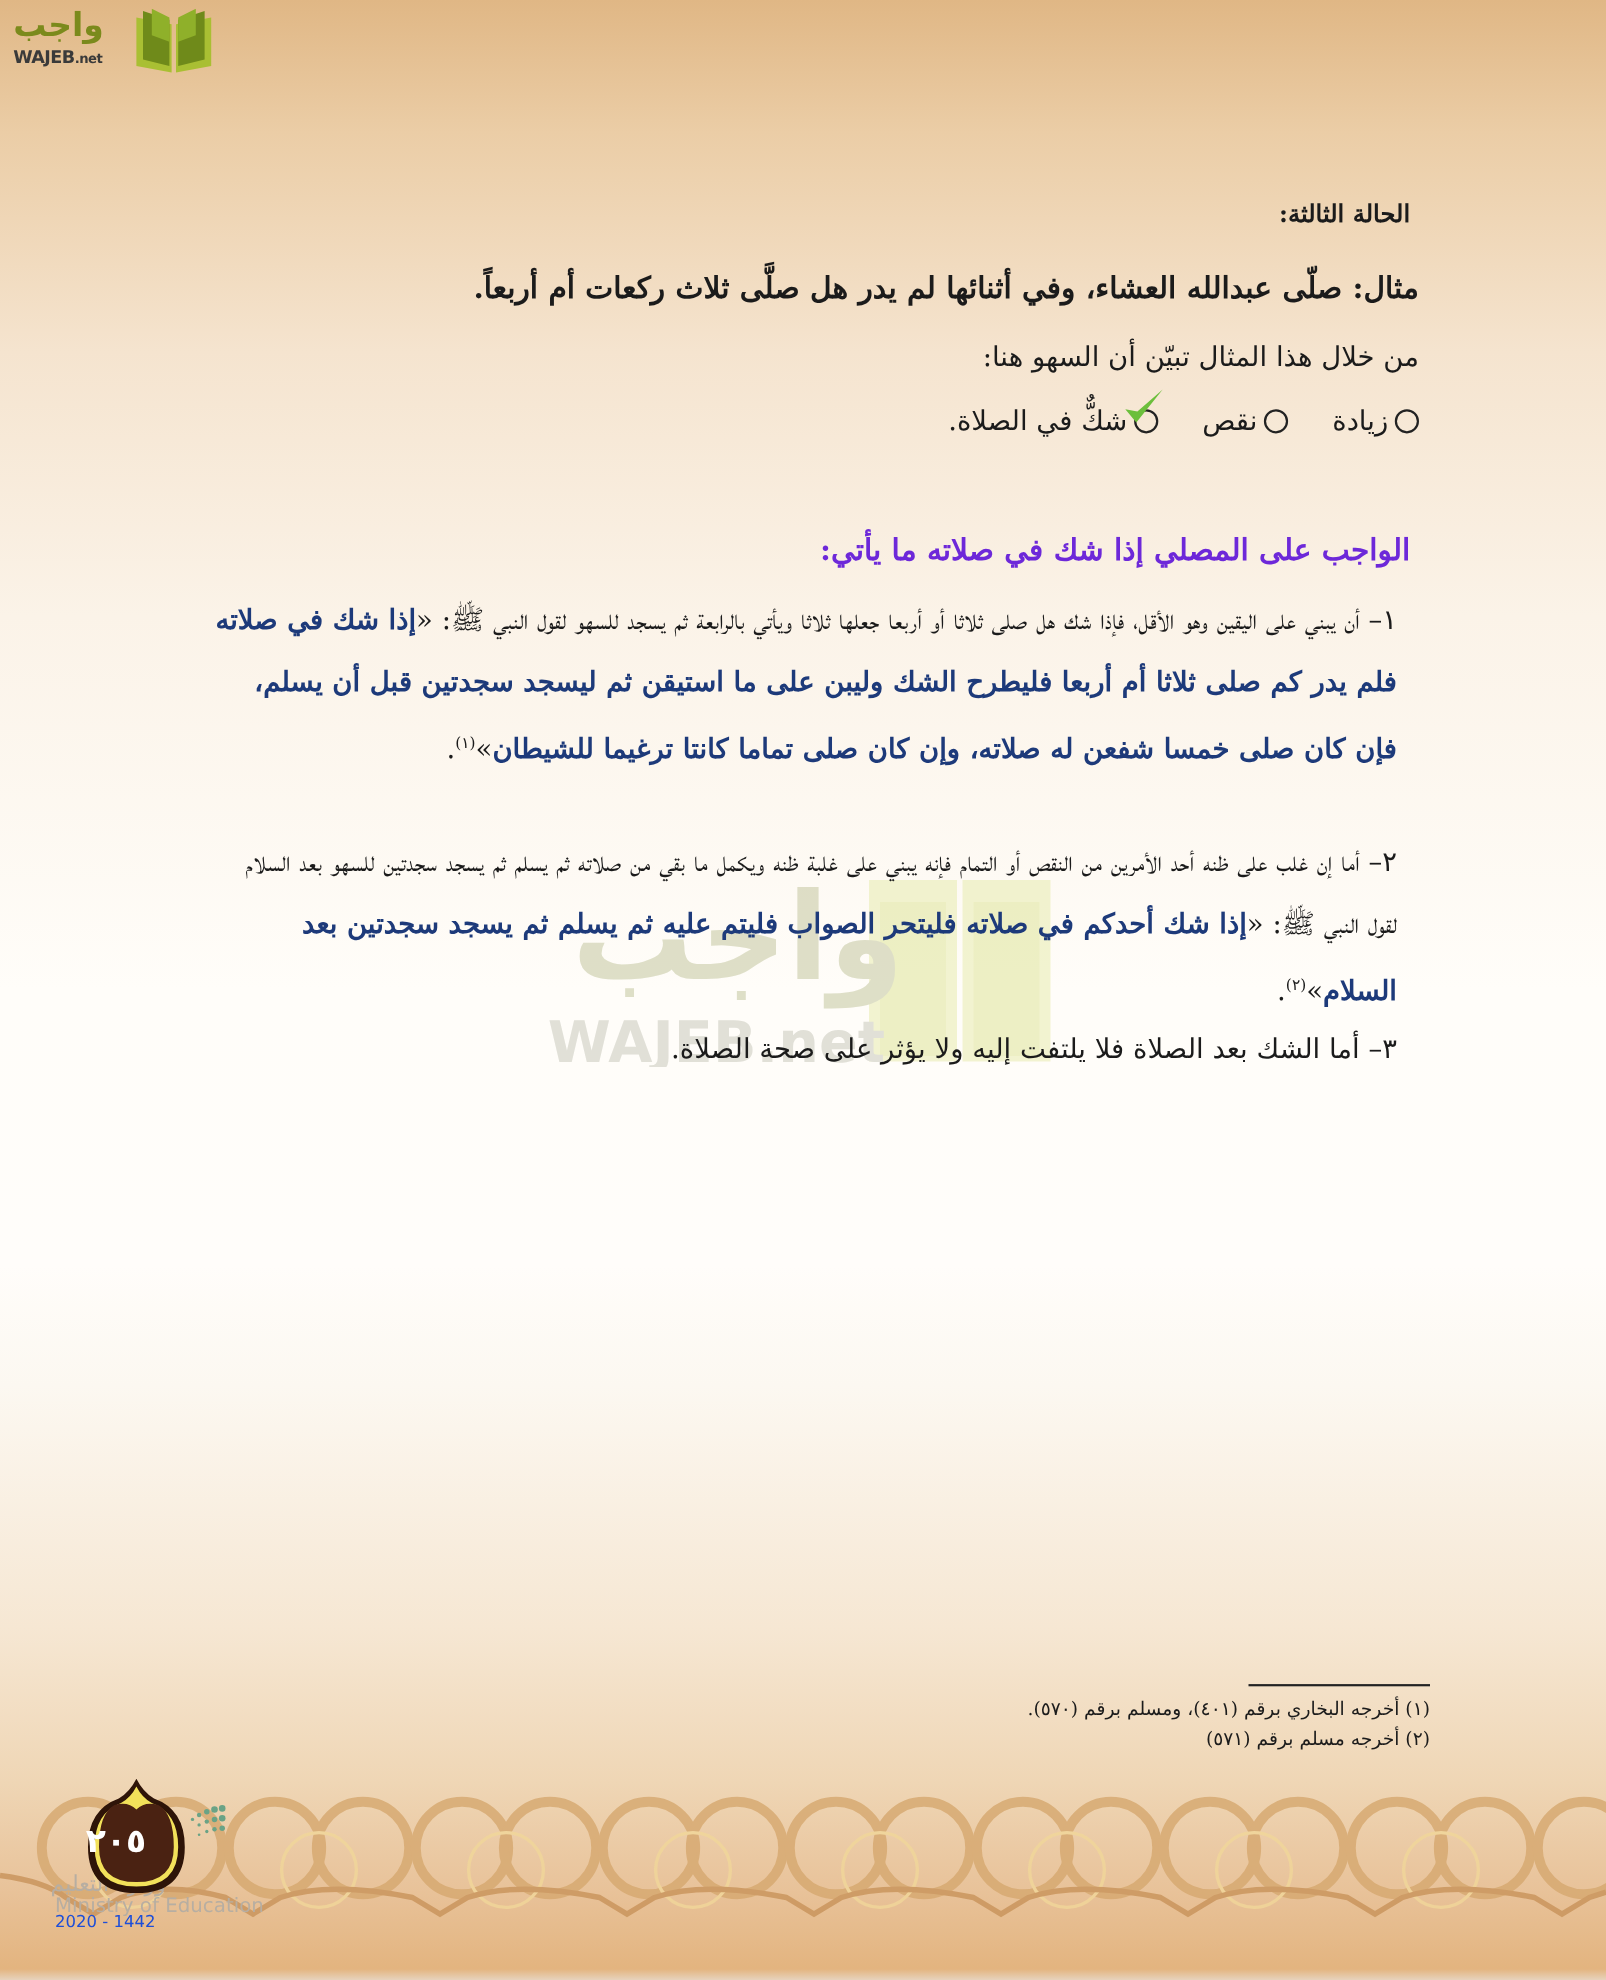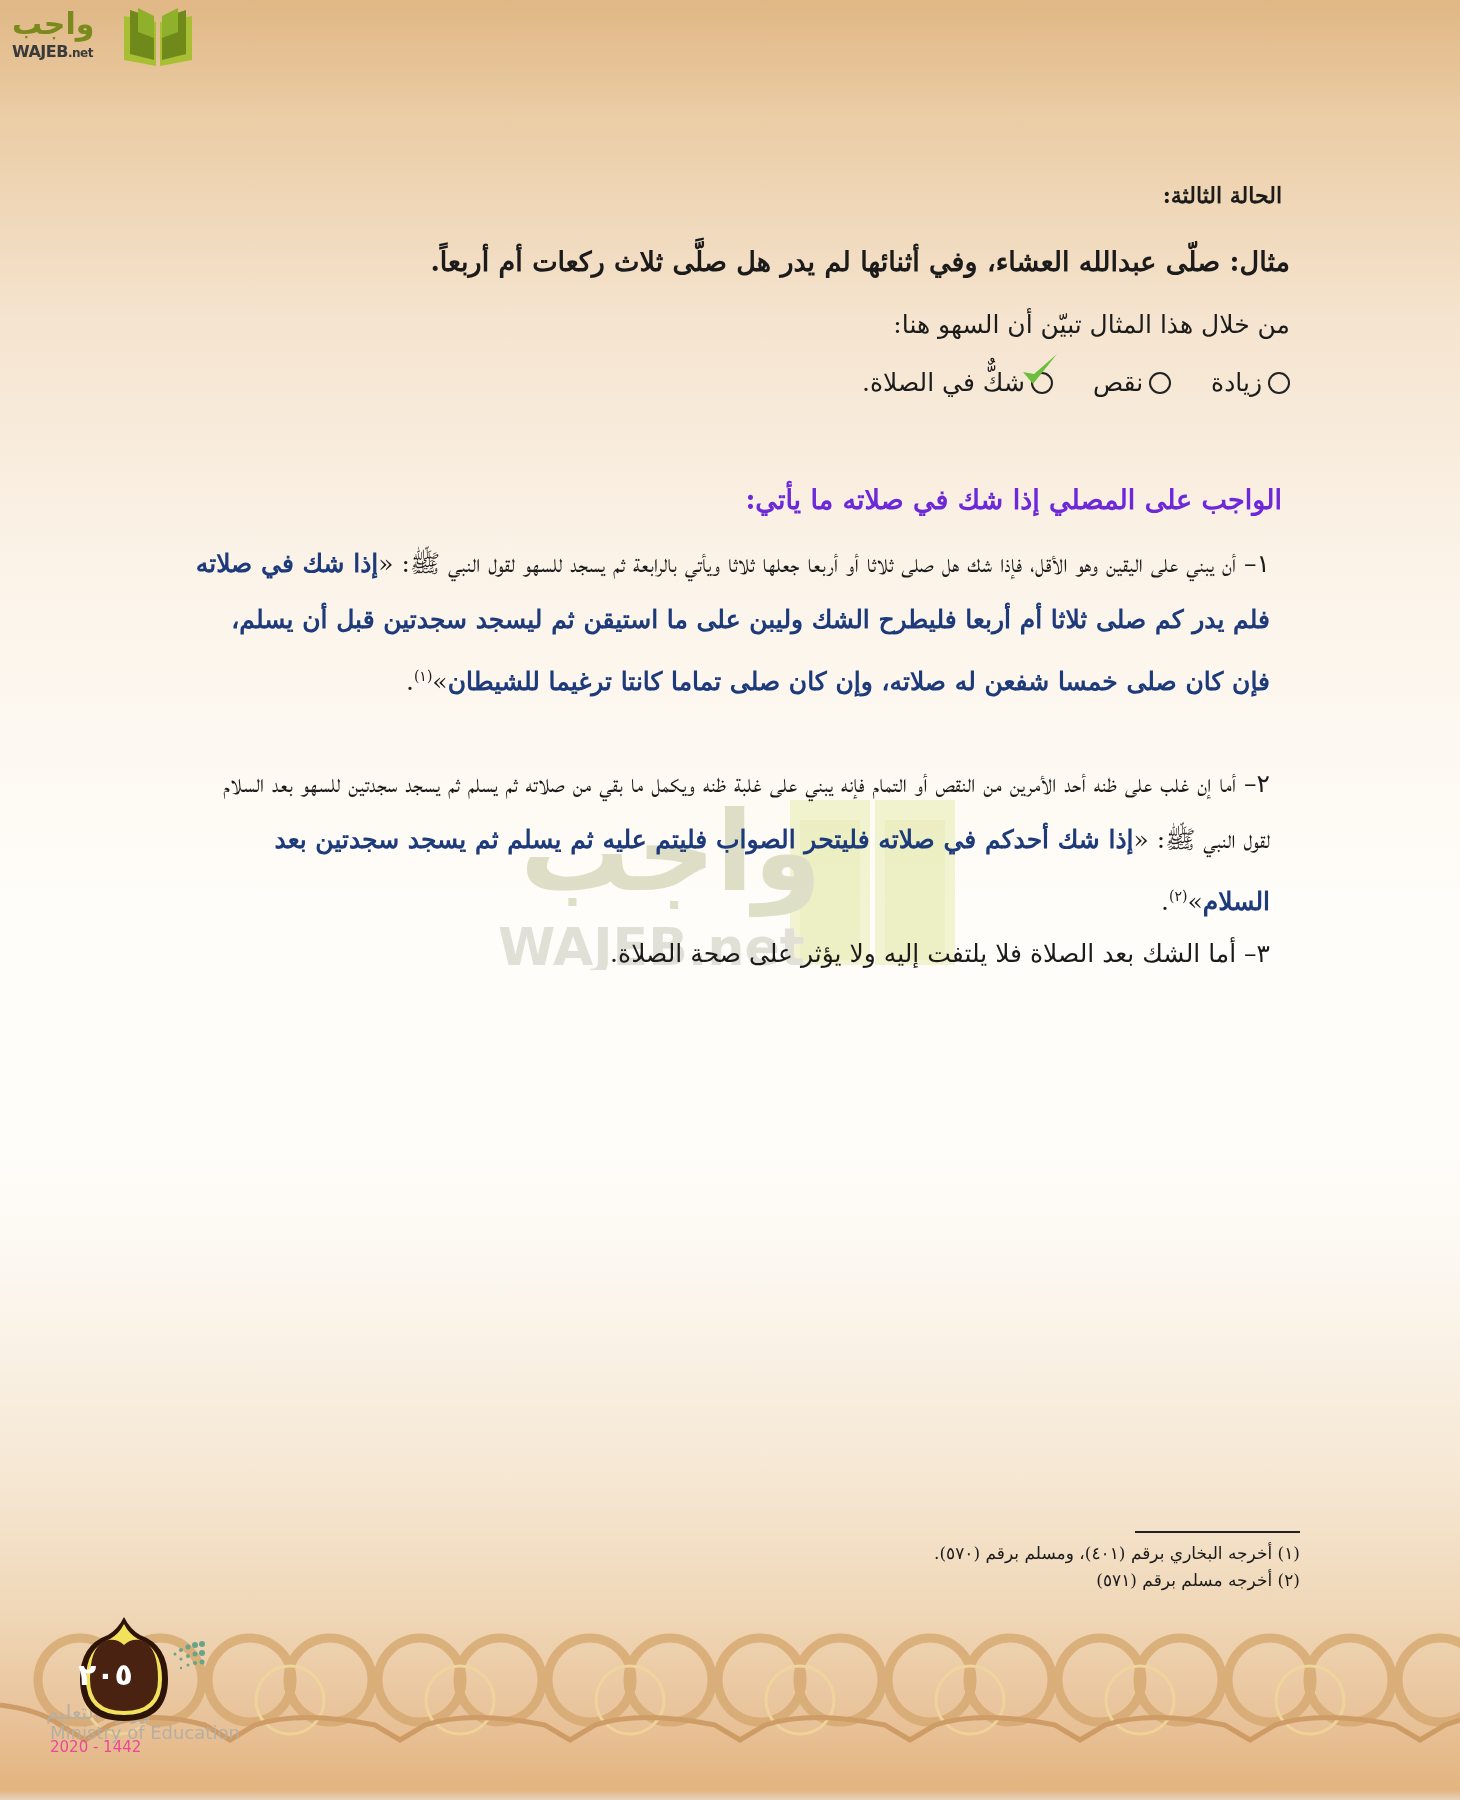--- a/index.html
+++ b/index.html
@@ -50,21 +50,21 @@
 
   
   .ornament { left:0; top:1630px; width:1460px; height:115px; opacity:0.8; }
 
   
   .badge { left:78px; top:1615px; width:92px; height:110px; }
   .badge-num { position:absolute; left:0; top:42px; width:92px; text-align:left; font-family:"DejaVu Sans", sans-serif; font-weight:bold; font-size:30px; color:#ffffff; }
   .moe-dots { left:168px; top:1640px; }
   .moe-ar { left:46px; top:1700px; font-family:"DejaVu Sans", sans-serif; font-size:20px; color:#b7aea2; }
   .moe-en { left:50px; top:1722px; font-family:"DejaVu Sans", sans-serif; font-size:18px; color:#b7aea2; }
-  .moe-year { left:50px; top:1738px; font-family:"DejaVu Sans", sans-serif; font-size:15px; color:#ec4899; }
+  .moe-year { left:50px; top:1738px; font-family:"DejaVu Sans", sans-serif; font-size:15px; color:#1d4ed8; }
 </style>
 </head>
 <body>
 
 <div class="abs logo">
   <div class="logo-ar">واجب</div>
   <div class="logo-en"><span>WAJEB</span><small>.net</small></div>
   <svg class="logo-book" width="76" height="60" viewBox="0 0 76 60">
     <path d="M4 8 L36 14 L36 58 L4 52 Z" fill="#a9bf33"></path>
     <path d="M72 8 L40 14 L40 58 L72 52 Z" fill="#a9bf33"></path>

